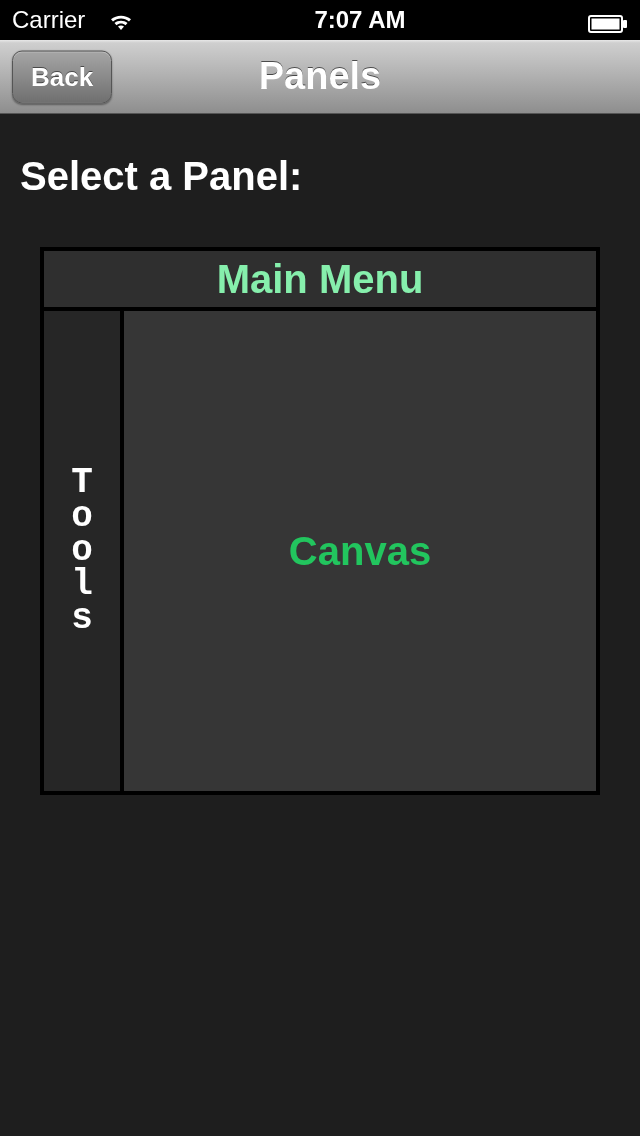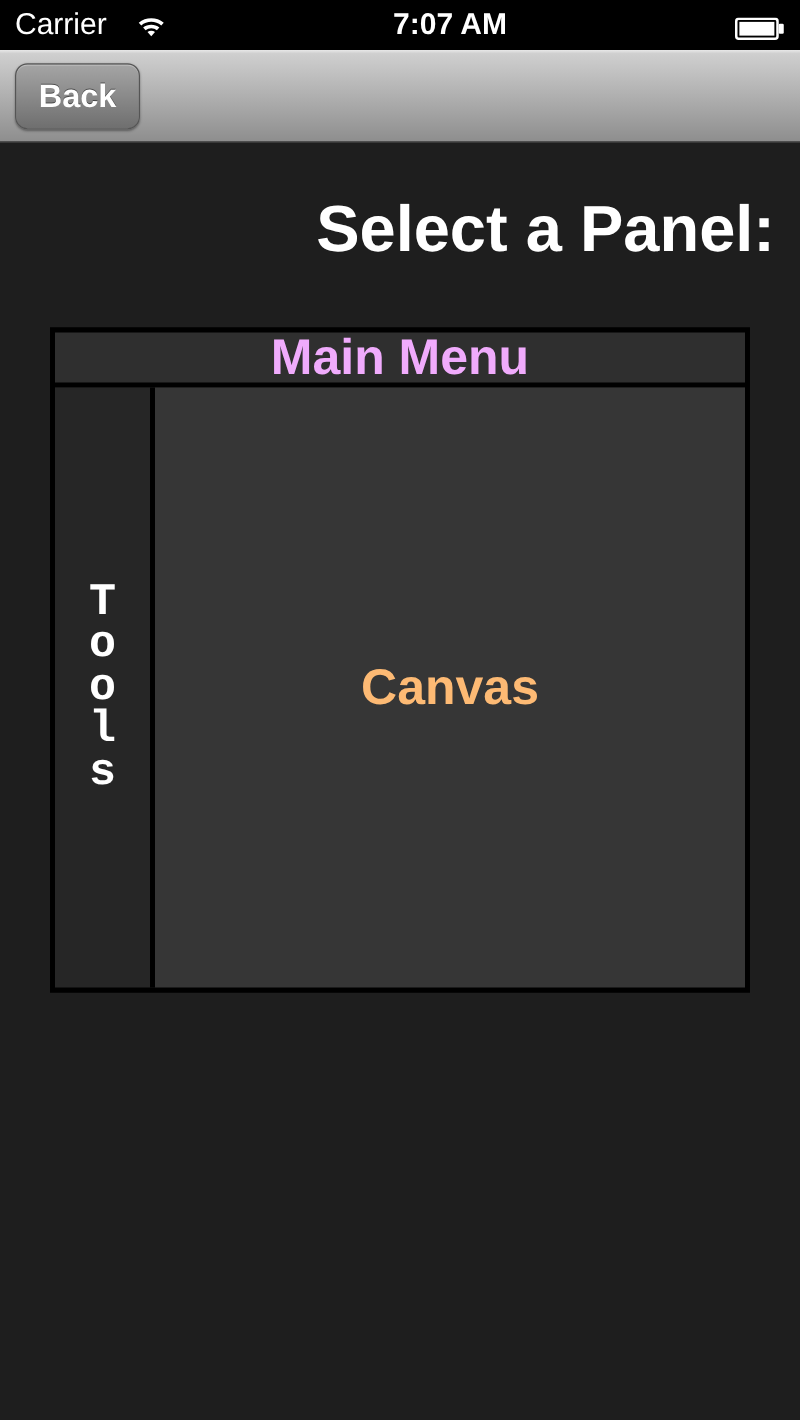--- a/index.html
+++ b/index.html
@@ -80,35 +80,35 @@
       color: #fff;
       font-size: 38px;
       font-weight: bold;
       text-shadow: 0 -1px 0 rgba(0,0,0,0.6);
     }
     .content {
       padding: 40px 20px 0 20px;
     }
     .prompt {
       color: #fff;
-      font-size: 52px;
-      font-weight: bold;
-      text-align: right;
+      font-size: 40px;
+      font-weight: bold;
+      text-align: left;
       margin-bottom: 48px;
     }
     .panel-grid {
       width: 560px;
       margin: 0 auto;
       border: 4px solid #000;
       background: #000;
     }
     .panel-main-menu {
-      height: 44px;
+      height: 60px;
       background: #2f2f2f;
-      color: #f0abfc;
+      color: #86efac;
       font-size: 40px;
       font-weight: bold;
       display: flex;
       align-items: center;
       justify-content: center;
       border-bottom: 4px solid #000;
     }
     .panel-row {
       display: flex;
       height: 480px;
@@ -131,21 +131,21 @@
       line-height: 0.95;
       font-family: "Courier New", monospace;
       letter-spacing: 0;
     }
     .tools-label span {
       display: block;
     }
     .panel-canvas {
       flex: 1;
       background: #363636;
-      color: #fdba74;
+      color: #22c55e;
       font-size: 40px;
       font-weight: bold;
       display: flex;
       align-items: center;
       justify-content: center;
     }
   </style>
 </head>
 <body>
 
@@ -167,20 +167,21 @@
         <rect x="1" y="1" width="33" height="16" rx="2" ry="2" fill="none" stroke="#fff" stroke-width="2"></rect>
         <rect x="3.5" y="3.5" width="28" height="11" fill="#fff"></rect>
         <rect x="35" y="5" width="4" height="8" rx="1" fill="#fff"></rect>
       </svg>
     </span>
   </div>
 </div>
 
 <div class="nav-bar">
   <button class="back-button">Back</button>
+  <div class="nav-title">Panels</div>
 </div>
 
 <div class="content">
   <div class="prompt">Select a Panel:</div>
 
   <div class="panel-grid">
     <div class="panel-main-menu">Main Menu</div>
     <div class="panel-row">
       <div class="panel-tools">
         <div class="tools-label">

